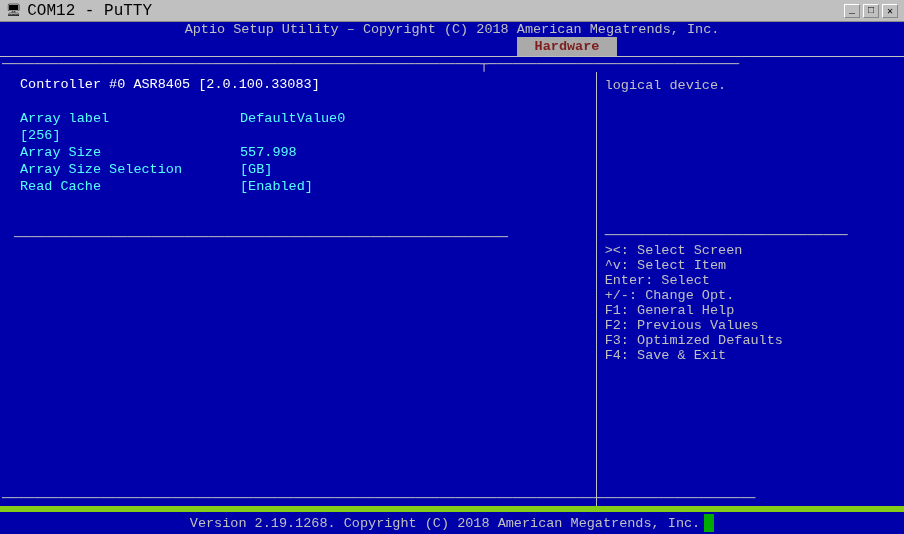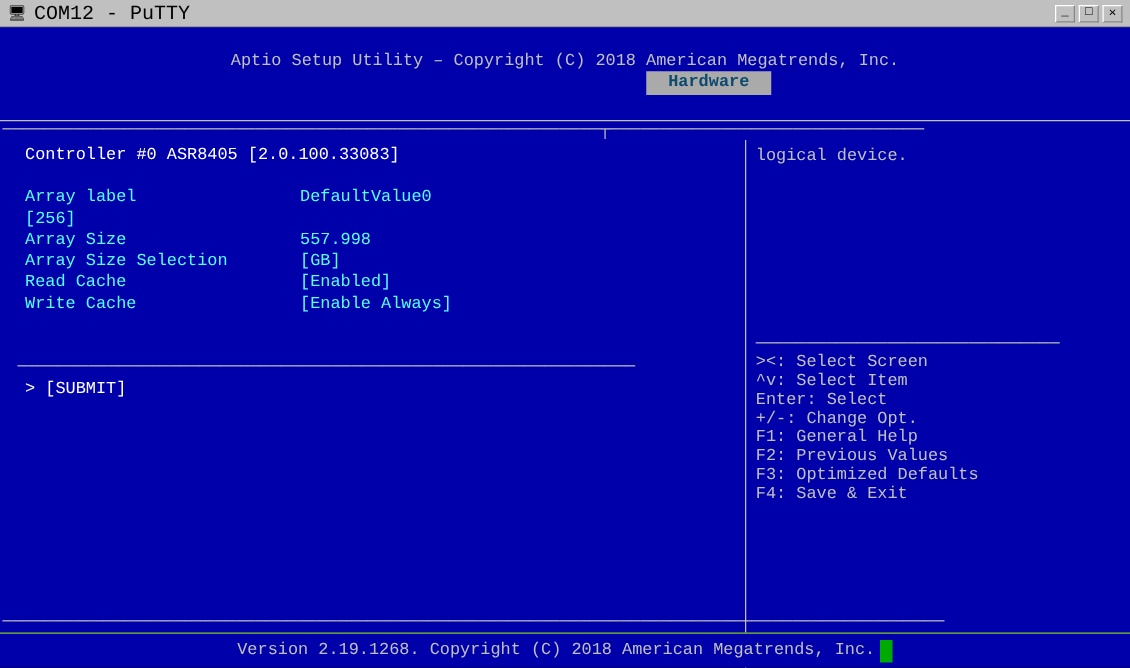--- a/index.html
+++ b/index.html
@@ -56,31 +56,31 @@
       width: 904px;
       height: 512px;
       background: #0000aa;
       color: #c0c0c0;
       position: relative;
     }
 
     .header-bar {
       background: #0000aa;
       text-align: center;
-      padding: 20px 0;
+      padding: 0 0;
       color: #c0c0c0;
       font-size: 13.5px;
       border-bottom: 1px solid #c0c0c0;
     }
 
     .tab-bar {
       background: #aaaaaa;
       display: inline-block;
       padding: 2px 18px;
-      color: #0c4a6e;
+      color: #7f1d1d;
       font-weight: bold;
       margin-left: 230px;
     }
 
     .content-area {
       display: flex;
       height: calc(100% - 70px);
       margin-left: 12px;
     }
 
@@ -122,21 +122,21 @@
       padding: 2px 0;
       white-space: pre;
     }
 
     .footer-bar {
       background: #0000aa;
       color: #c0c0c0;
       text-align: center;
       padding: 4px 0;
       font-size: 13.5px;
-      border-top: 1px solid #84cc16;
+      border-top: 6px solid #84cc16;
       height: 28px;
       display: flex;
       align-items: center;
       justify-content: center;
     }
 
     .footer-bar .green-block {
       display: inline-block;
       width: 10px;
       height: 18px;
@@ -209,36 +209,29 @@
       <div class="menu-item">
         <span class="label">Array Size Selection</span>
         <span class="value">[GB]</span>
       </div>
 
       <div class="menu-item">
         <span class="label">Read Cache</span>
         <span class="value">[Enabled]</span>
       </div>
 
-      <div class="menu-item">
-        <span class="label">Write Cache</span>
-        <span class="value">[Enable Always]</span>
-      </div>
 
 
       <div class="menu-item">&nbsp;</div>
       <div class="menu-item">&nbsp;</div>
 
       <div style="color:#c0c0c0; padding: 1px 2px; font-size:13.5px;">
         ─────────────────────────────────────────────────────────────
       </div>
 
-      <div class="menu-item white-text">
-        <span>&gt; [SUBMIT]</span>
-      </div>
     </div>
 
     <div class="right-panel">
 
       <div class="help-text">logical device.</div>
 
       <div class="help-text">&nbsp;</div>
       <div class="help-text">&nbsp;</div>
       <div class="help-text">&nbsp;</div>
       <div class="help-text">&nbsp;</div>

